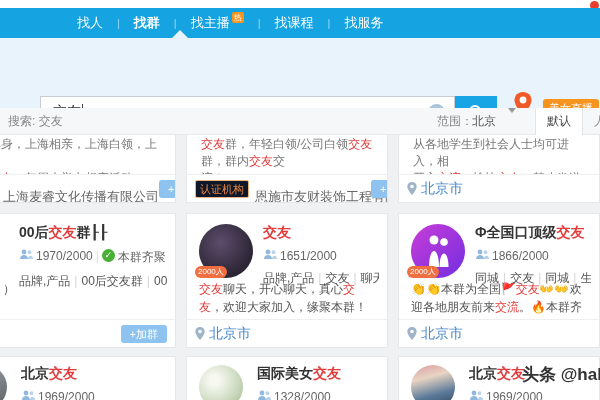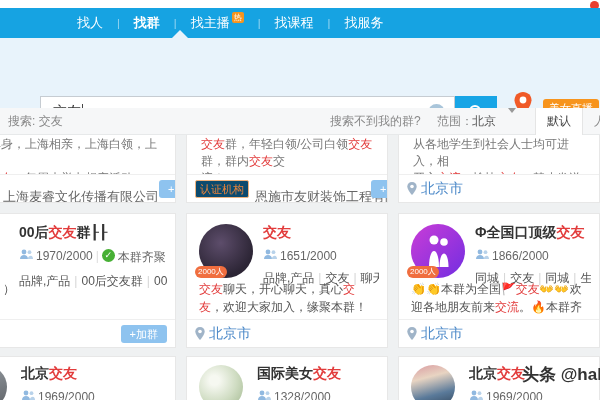--- a/index.html
+++ b/index.html
@@ -87,21 +87,21 @@
   }
   .company { font-size:13px; color:#666; white-space:nowrap;margin-top:17px; }
   .c-l .company { margin-left:44px; }
   .join-btn {
     background:#8ec3ef; color:#fff; font-size:11px; line-height:18px; padding:0 9px;
     border-radius:3px; border:none; cursor:pointer; white-space:nowrap;
   }
   .join-right { margin-left:auto; }
   .join-abs { position:absolute; left:184px; top:5px; }
   .auth-badge {
-    font-size:11px; color:#e8833a; background:#0c4a6e; border:1px solid #f0b37e;
+    font-size:11px; color:#e8833a; background:#0f172a; border:1px solid #f0b37e;
     border-radius:2px; padding:0 4px; line-height:16px; margin-right:6px; white-space:nowrap;
   }
   .loc { display:flex; align-items:center; gap:4px; font-size:14px; color:#4a88c8; }
 
   .avatar { position:absolute; left:12px; top:10px; width:54px; height:54px; border-radius:50%; overflow:hidden; }
   .av-dark   { background:radial-gradient(circle at 40% 35%, #5d4d6b 0%, #2c2535 70%); }
   .av-couple { background:linear-gradient(135deg,#c13bd8 10%,#7b2fe0 90%); display:flex; align-items:center; justify-content:center; }
   .av-gray   { background:linear-gradient(160deg,#9aa0a6,#5d6166); }
   .av-flower { background:radial-gradient(circle at 35% 35%, #f6f8f1 12%, #cfdcc2 55%, #9fb68c 100%); }
   .av-girl   { background:linear-gradient(165deg,#d99aa0 0%,#e8d4c2 30%,#5a7a9a 65%,#2e3f52 100%); }
@@ -168,21 +168,20 @@
     <svg class="map-ico" viewBox="0 0 32 38">
       <polygon points="4,24 14,20 22,24 30,20 30,34 20,38 10,34 2,38" fill="#dbe6b4" stroke="#b9c98e" stroke-width="1"></polygon>
       <path d="M16 2c-5 0-8.5 3.6-8.5 8.2 0 6 8.5 15 8.5 15s8.5-9 8.5-15C24.5 5.6 21 2 16 2z" fill="#f05a28"></path>
       <circle cx="16" cy="10" r="3.4" fill="#fff"></circle>
     </svg>
     <span class="live-badge">美女直播</span>
   </div>
 
   <div class="filter-row">
     <span class="f-search">搜索: 交友</span>
-    <span class="f-notfound">搜索不到我的群?</span>
     <span class="f-scope-label">范围：</span>
     <span class="f-scope-value">北京</span>
     <span class="caret"></span>
     <span class="f-default">默认</span>
     <span class="f-next">人</span>
   </div>
 
   <div class="content">
 
     <div class="card c-l r1">

